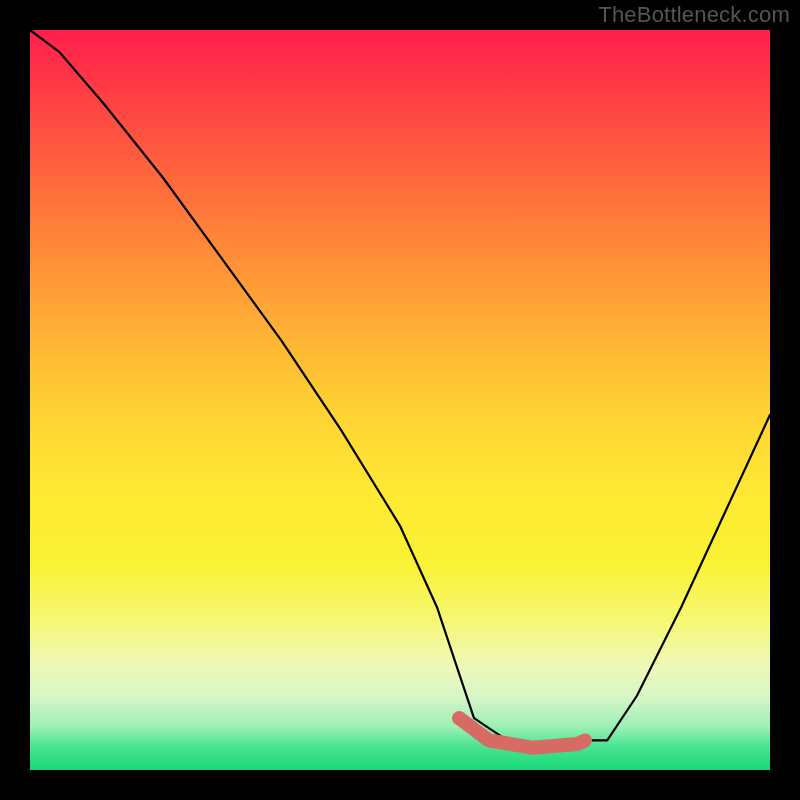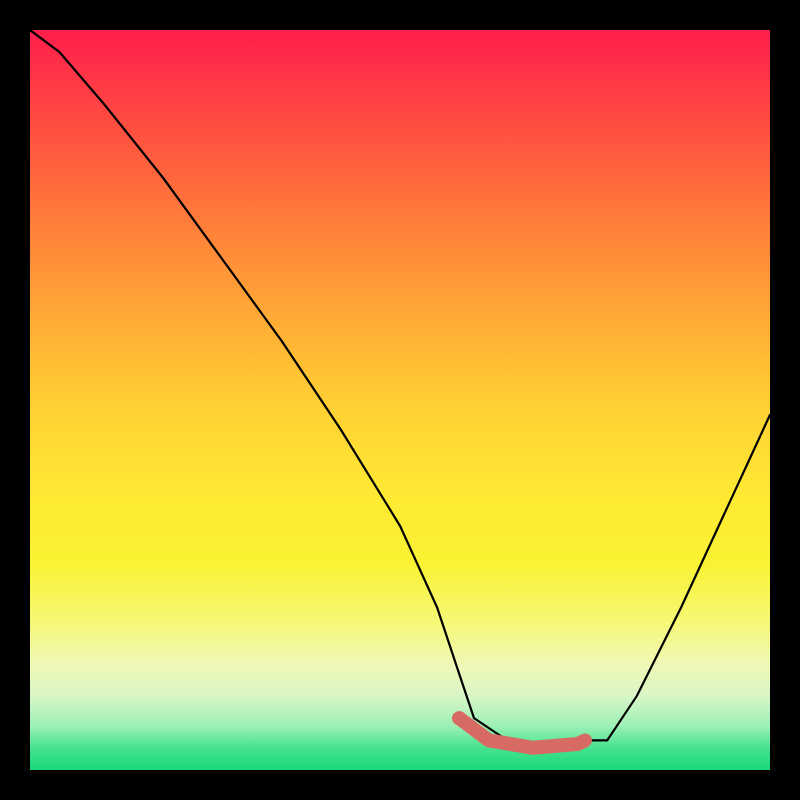--- a/index.html
+++ b/index.html
@@ -55,20 +55,21 @@
     top: 0;
     width: 740px;
     height: 740px;
   }
 </style>
 </head>
 <body>
 
 <div class="frame">
 
+  <div class="watermark">TheBottleneck.com</div>
 
   <div class="plot-area">
     <svg class="curves" viewBox="0 0 740 740" preserveAspectRatio="none">
       <path id="curve-path" fill="none" stroke="#000" stroke-width="2.2" stroke-linecap="round" stroke-linejoin="round" d="M0.0 0.0 L29.6 22.2 L74.0 74.0 L133.2 148.0 L192.4 229.4 L251.6 310.8 L310.8 399.6 L370.0 495.8 L407.0 577.2 L429.2 643.8 L444.0 688.2 L488.4 717.8 L532.8 717.8 L555.0 710.4 L577.2 710.4 L606.8 666.0 L651.2 577.2 L695.6 481.0 L740.0 384.8"></path>
       <path id="highlight-path" fill="none" stroke="#d86a64" stroke-width="14" stroke-linecap="round" stroke-linejoin="round" d="M429.2 688.2 L458.8 710.4 L503.2 717.8 L547.6 714.1 L555.0 710.4"></path>
       <circle id="highlight-dot" r="7" fill="#d86a64" cx="429.2" cy="688.2"></circle>
     </svg>
   </div>
 
 </div>

